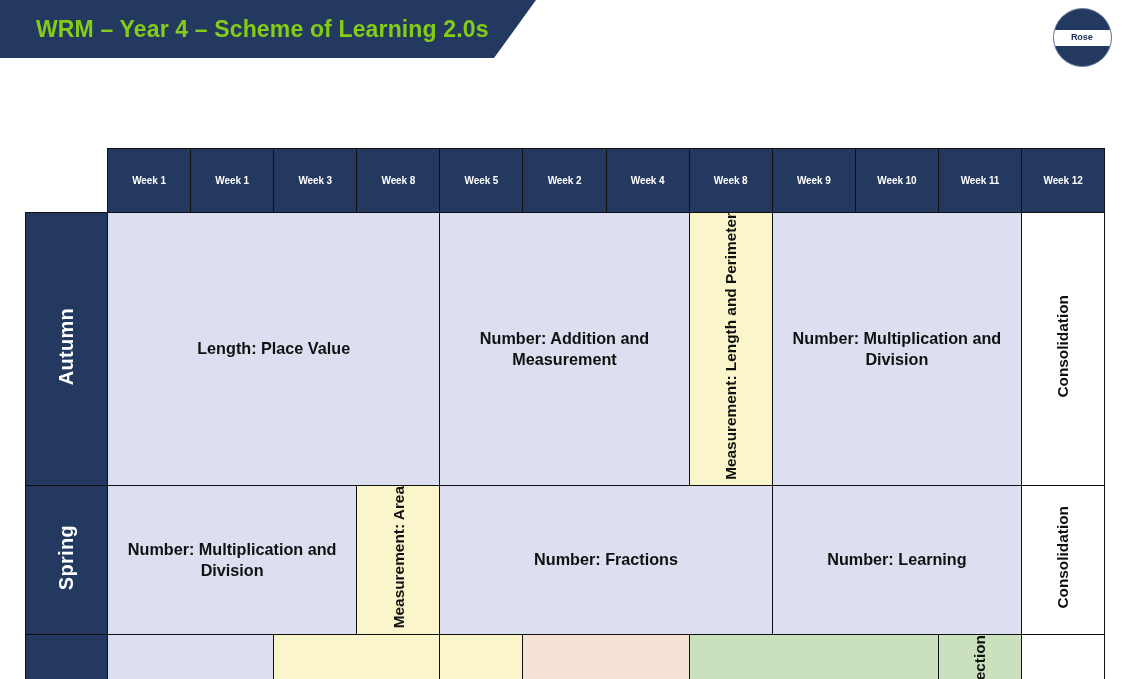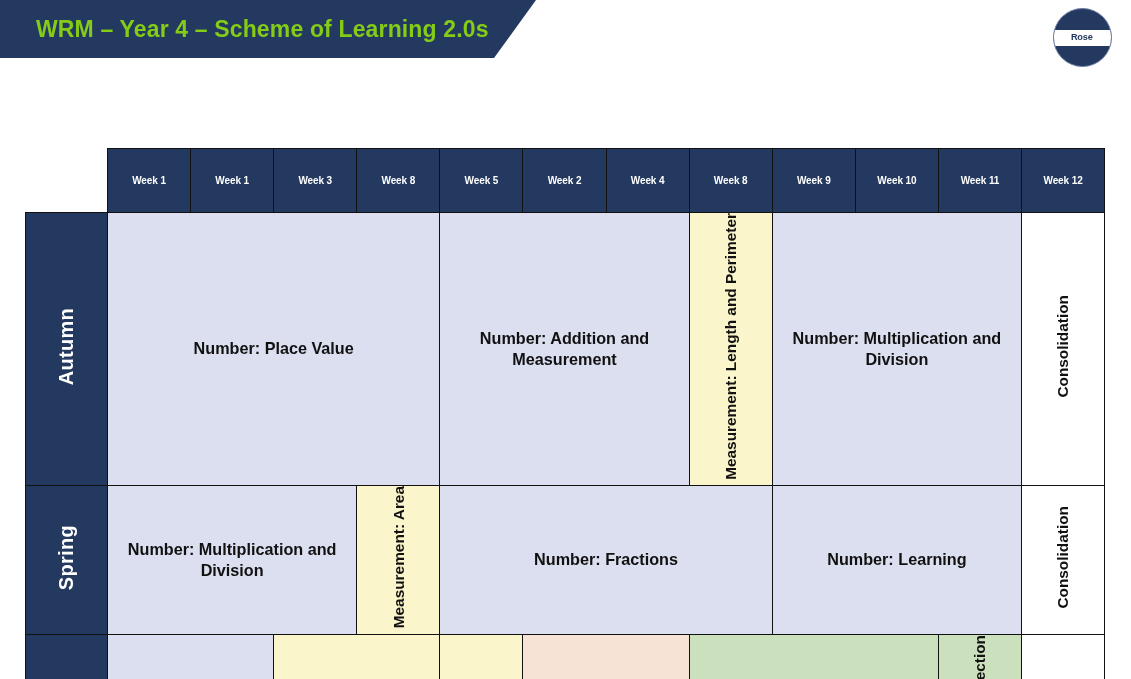--- a/index.html
+++ b/index.html
@@ -212,21 +212,21 @@
           <td class="week-head">Week 2</td>
           <td class="week-head">Week 4</td>
           <td class="week-head">Week 8</td>
           <td class="week-head">Week 9</td>
           <td class="week-head">Week 10</td>
           <td class="week-head">Week 11</td>
           <td class="week-head">Week 12</td>
         </tr>
         <tr>
           <td class="season-cell"><span class="season-label">Autumn</span></td>
-          <td class="unit bg-lav" colspan="4">Number: Place Value</td>
+          <td class="unit bg-lav" colspan="4">Length: Place Value</td>
           <td class="unit bg-lav" colspan="3">Number: Addition and Measurement</td>
           <td class="unit bg-yel" colspan="1"><span class="vtext">Measurement: Length and Perimeter</span></td>
           <td class="unit bg-lav" colspan="3">Number: Multiplication and Division</td>
           <td class="unit bg-white" colspan="1"><span class="vtext">Consolidation</span></td>
         </tr>
         <tr>
           <td class="season-cell"><span class="season-label">Spring</span></td>
           <td class="unit bg-lav" colspan="3">Number: Multiplication and Division</td>
           <td class="unit bg-yel" colspan="1"><span class="vtext">Measurement: Area</span></td>
           <td class="unit bg-lav" colspan="4">Number: Fractions</td>

